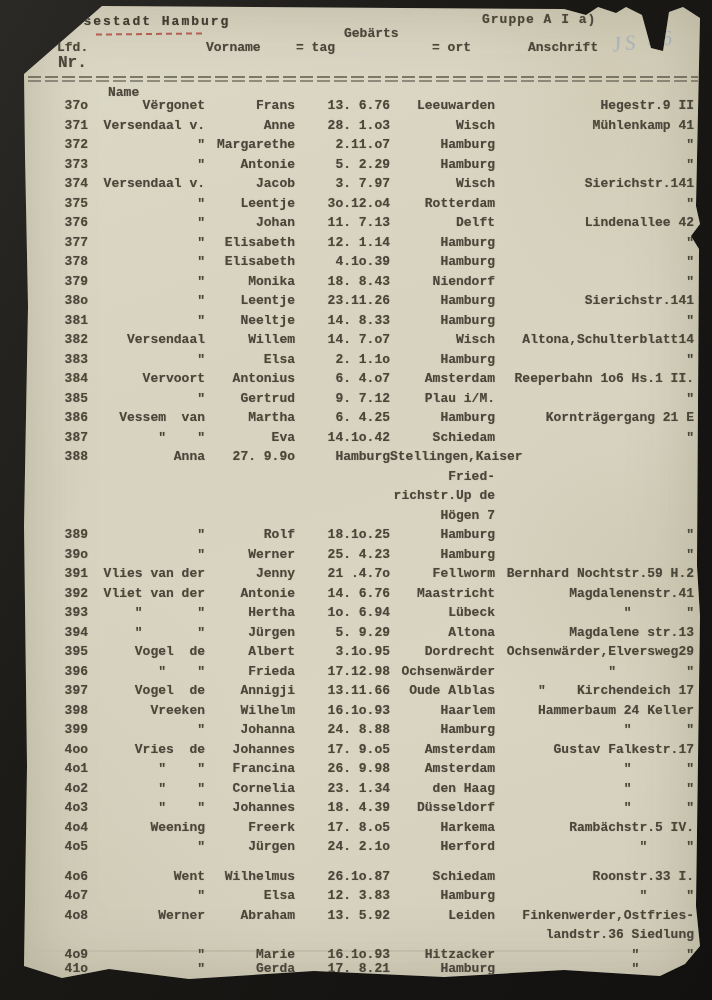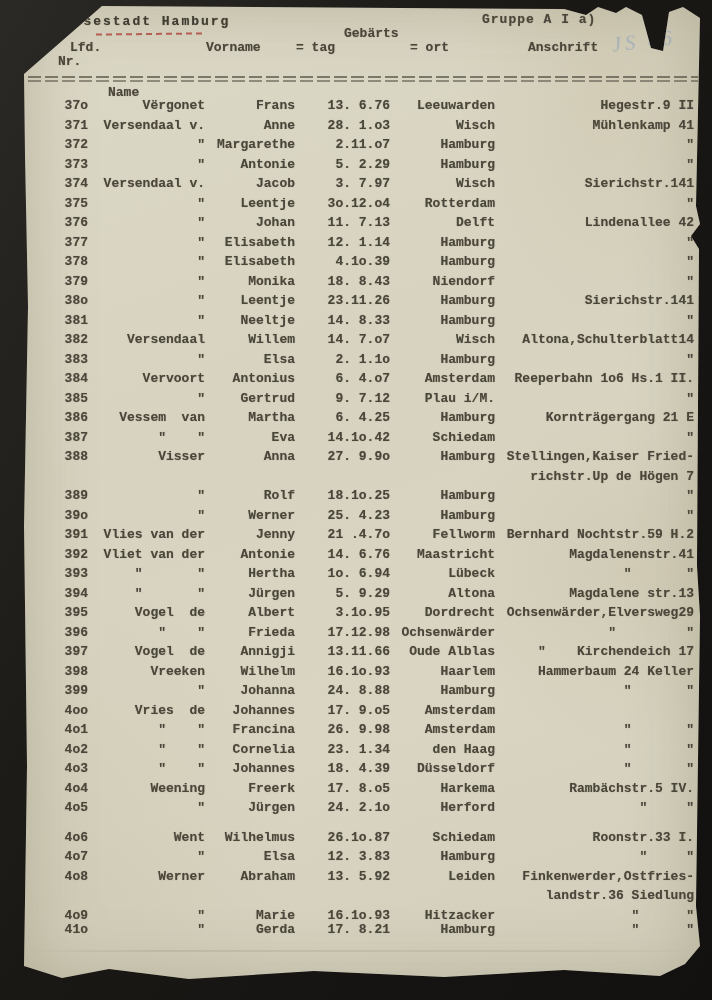--- a/index.html
+++ b/index.html
@@ -38,23 +38,23 @@
   .red-underline{
     position:absolute;left:72px;top:27px;width:106px;height:0;
     border-top:2px dashed rgba(170,58,46,0.75);transform:rotate(-0.6deg);
   }
   .gruppe{
     position:absolute;left:458px;top:6px;font-size:13px;font-weight:700;
     letter-spacing:1px;
   }
   .geburts{position:absolute;left:320px;top:20px;font-size:13px;font-weight:700;}
   .colhead{position:absolute;top:34px;font-size:13px;font-weight:700;}
-  .ch-lfd{left:46px;} .ch-name{left:84px;margin-top:45px;} .ch-vorname{left:182px;}
-  .ch-tag{left:272px;} .ch-ort{left:386px;} .ch-anschrift{left:504px;}
-  .ch-nr{position:absolute;left:34px;top:48px;font-size:13px;font-weight:700;}
+  .ch-lfd{left:33px;} .ch-name{left:84px;margin-top:45px;} .ch-vorname{left:182px;}
+  .ch-tag{left:272px;} .ch-ort{left:408px;} .ch-anschrift{left:504px;}
+  .ch-nr{position:absolute;left:34px;top:48px;font-size:16px;font-weight:700;}
   .handwriting{
     position:absolute;left:588px;top:24px;font-family:"Liberation Serif","DejaVu Serif",serif;
     font-style:italic;font-size:20px;letter-spacing:4px;color:rgba(130,155,190,0.55);
     transform:rotate(-7deg);filter:blur(0.3px);
   }
   .rule{
     position:absolute;left:4px;width:670px;height:2px;
     background:repeating-linear-gradient(90deg,#5c584c 0 13px,transparent 13px 17px);
     opacity:0.75;
   }
@@ -237,21 +237,20 @@
       <div class="row">
         <div class="cell cell-nr">387</div>
         <div class="cell cell-name">   "    "</div>
         <div class="cell cell-vorname">Eva</div>
         <div class="cell cell-tag">14.1o.42</div>
         <div class="cell cell-ort">Schiedam</div>
         <div class="cell cell-anschrift">   "</div>
       </div>
       <div class="row">
         <div class="cell cell-nr">388</div>
-        <div class="cell cell-name">Visser</div>
         <div class="cell cell-vorname">Anna</div>
         <div class="cell cell-tag">27. 9.9o</div>
         <div class="cell cell-ort">Hamburg</div>
         <div class="cell cell-anschrift">Stellingen,Kaiser Fried-
 richstr.Up de Högen 7</div>
       </div>
       <div class="row">
         <div class="cell cell-nr">389</div>
         <div class="cell cell-name">   "</div>
         <div class="cell cell-vorname">Rolf</div>
@@ -338,20 +337,21 @@
         <div class="cell cell-tag">24. 8.88</div>
         <div class="cell cell-ort">Hamburg</div>
         <div class="cell cell-anschrift">   "       "</div>
       </div>
       <div class="row">
         <div class="cell cell-nr">4oo</div>
         <div class="cell cell-name">Vries  de</div>
         <div class="cell cell-vorname">Johannes</div>
         <div class="cell cell-tag">17. 9.o5</div>
         <div class="cell cell-ort">Amsterdam</div>
+        <div class="cell cell-anschrift">Gustav Falkestr.17</div>
       </div>
       <div class="row">
         <div class="cell cell-nr">4o1</div>
         <div class="cell cell-name">   "    "</div>
         <div class="cell cell-vorname">Francina</div>
         <div class="cell cell-tag">26. 9.98</div>
         <div class="cell cell-ort">Amsterdam</div>
         <div class="cell cell-anschrift">   "       "</div>
       </div>
       <div class="row">

